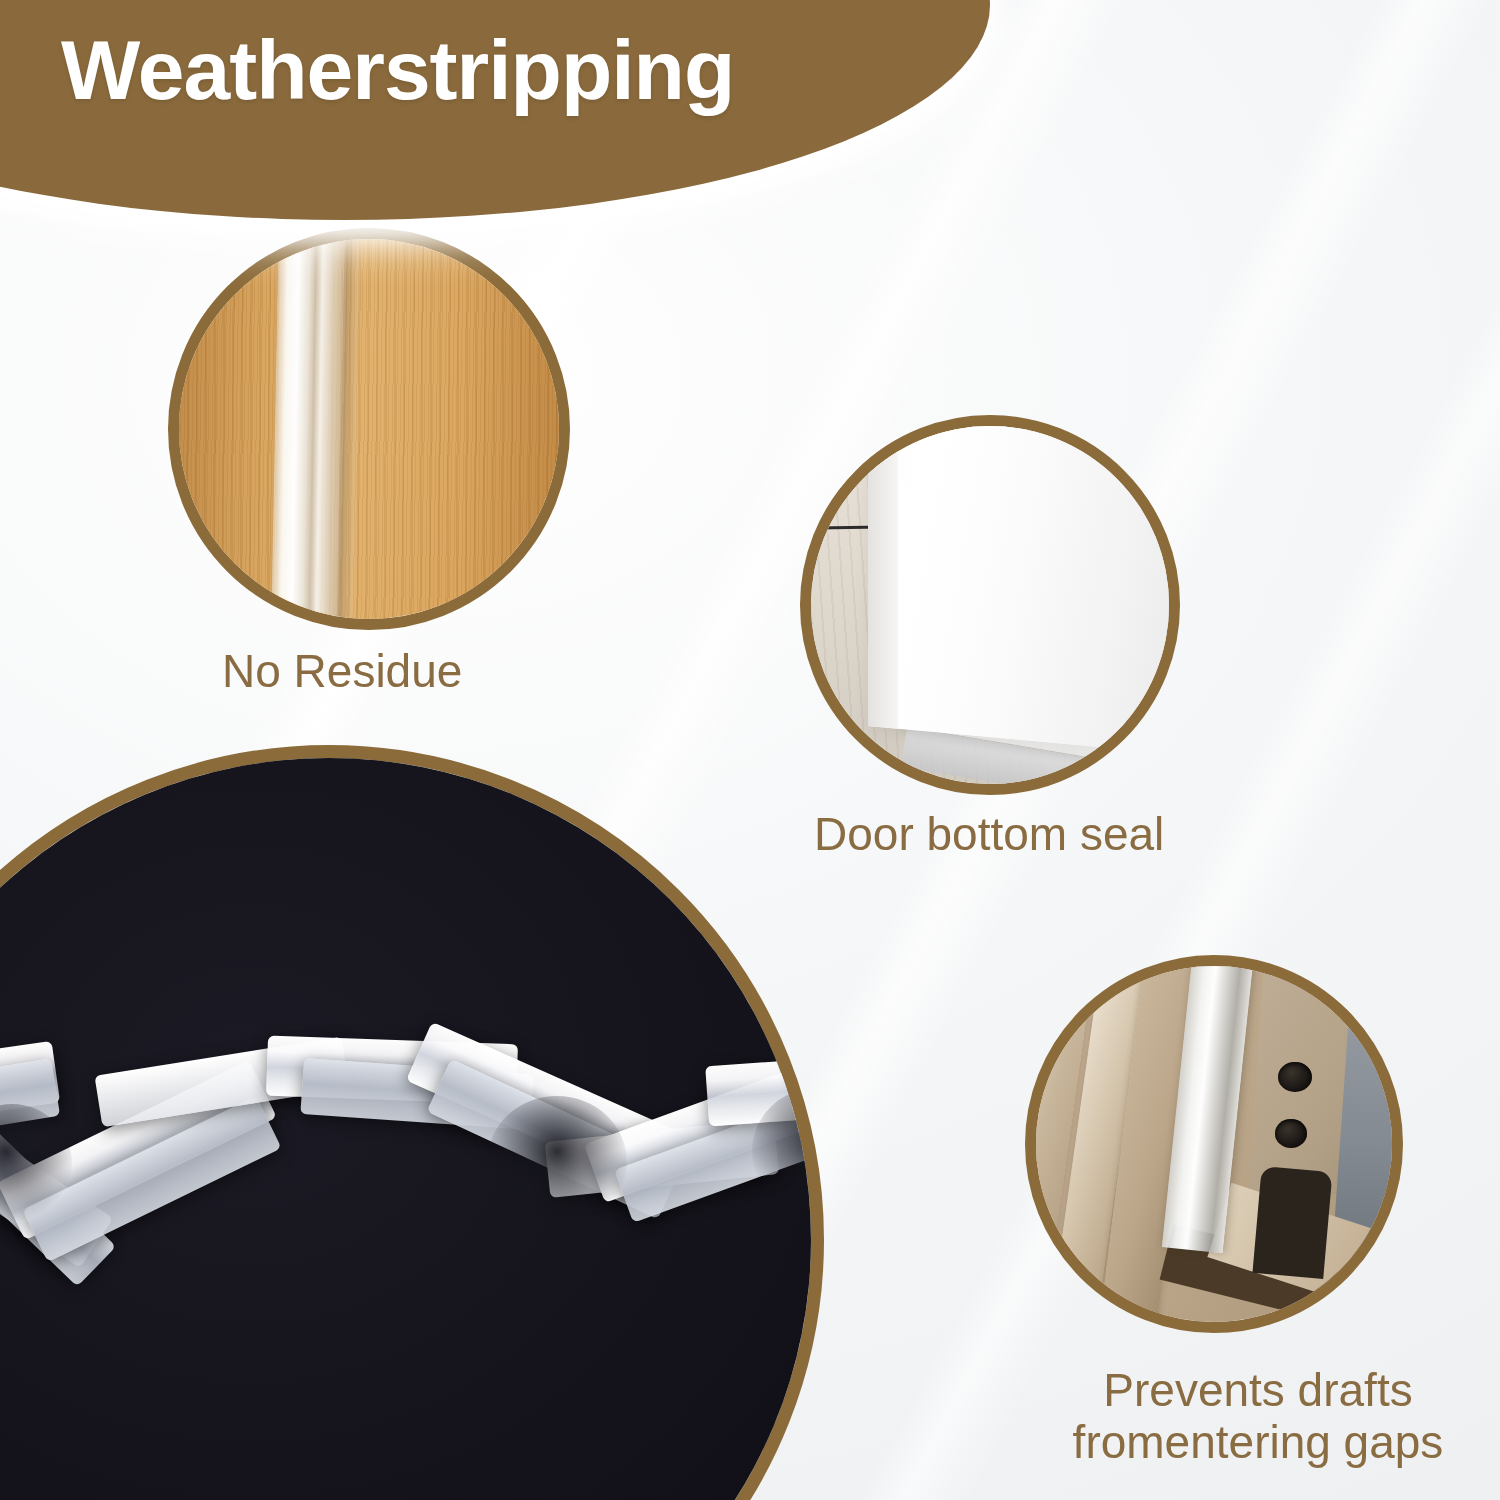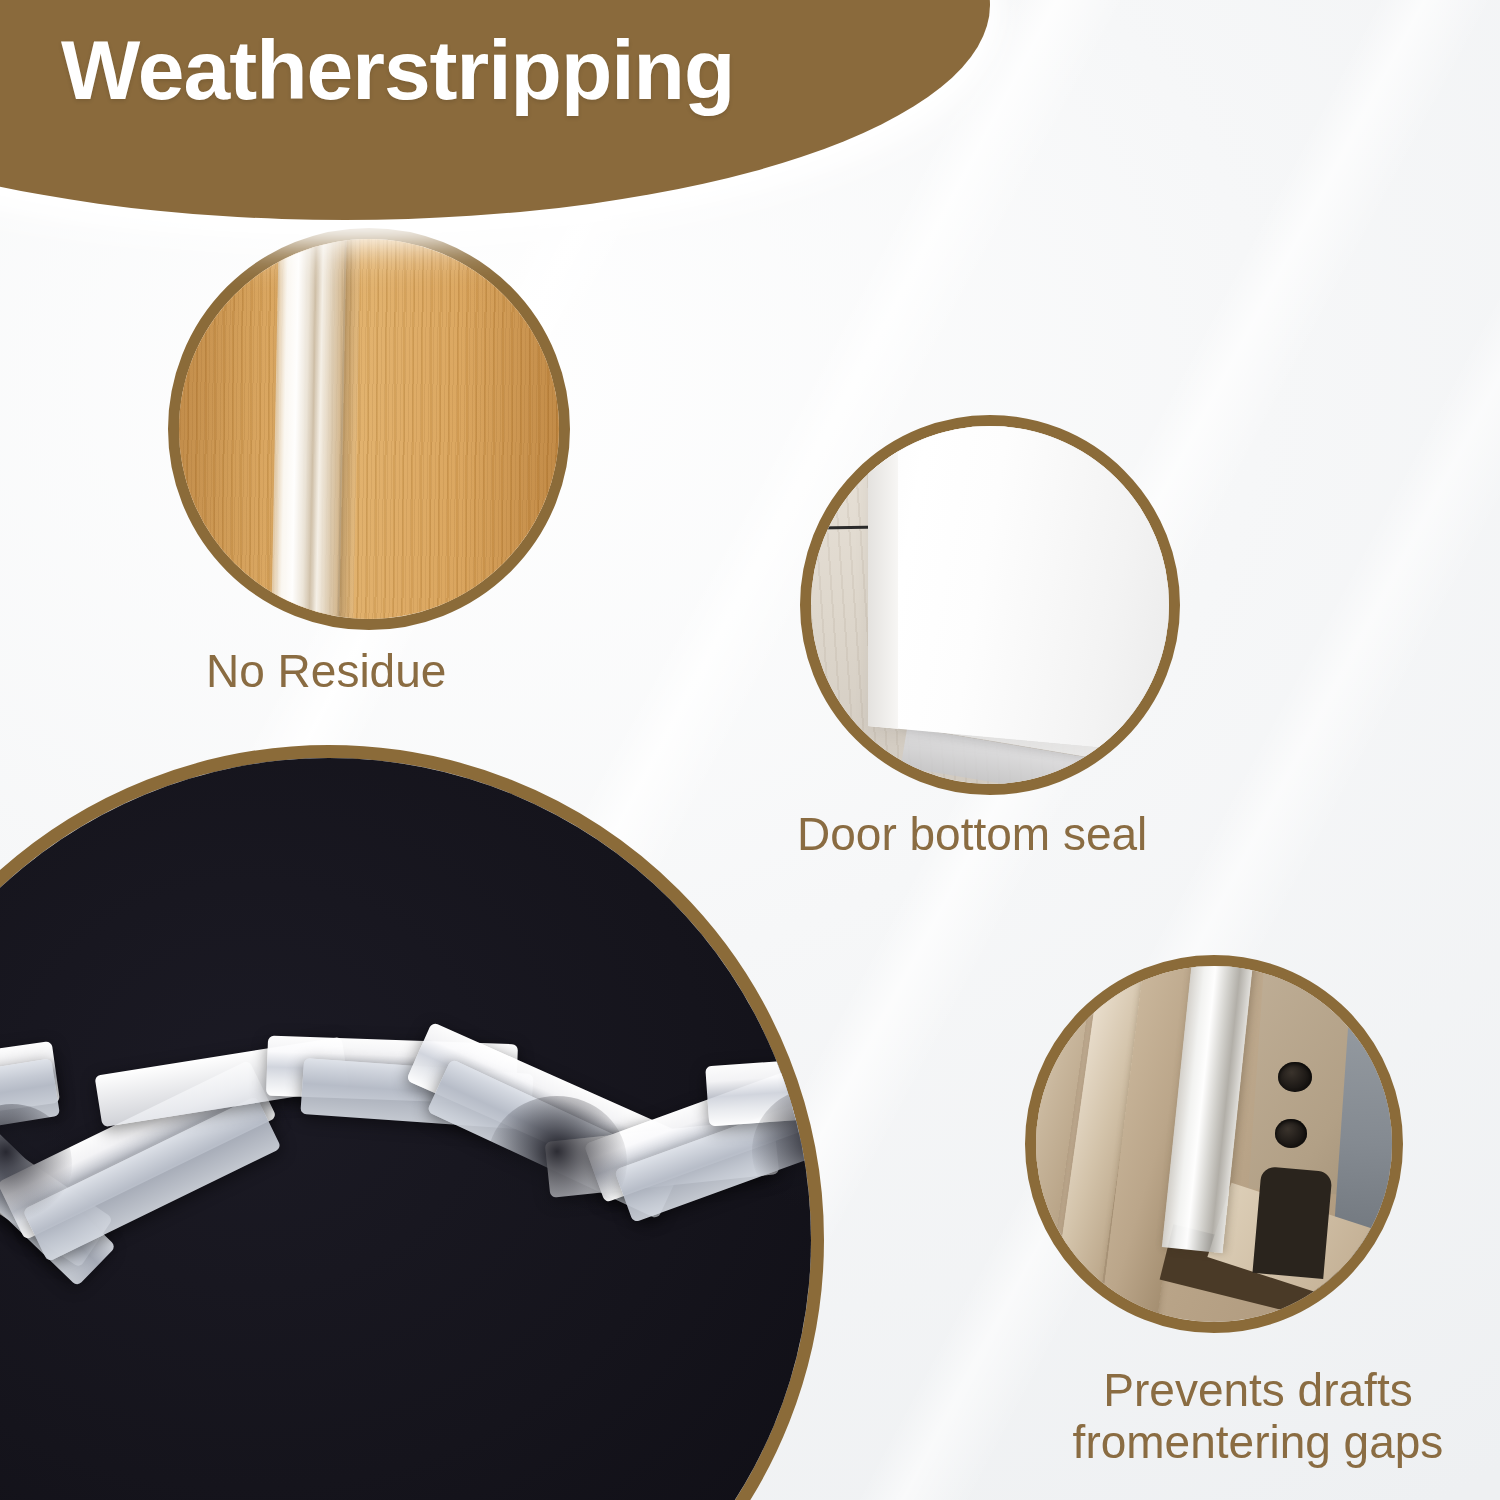--- a/index.html
+++ b/index.html
@@ -217,22 +217,22 @@
 
   
   .caption{
     position:absolute;
     color:#8a6c42;
     font-size:46px;
     line-height:1.14;
     white-space:nowrap;
     font-weight:400;
   }
-  #cap1{ left:206px; top:645px; }
-  #cap2{ left:797px; top:808px; }
+  #cap1{ left:222px; top:645px; }
+  #cap2{ left:814px; top:808px; }
   #cap4{ left:1258px; top:1364px; transform:translateX(-50%); text-align:center; white-space:normal; width:520px;}
   #cap4 .l{ display:block; }
 </style>
 </head>
 <body>
 
 <div id="stage">
 
   <div id="titleBanner" style="background: rgb(138, 106, 60);"></div>
   <div id="titleText" style="color: rgb(255, 255, 255); margin-left: 21px;">Weatherstripping</div>

